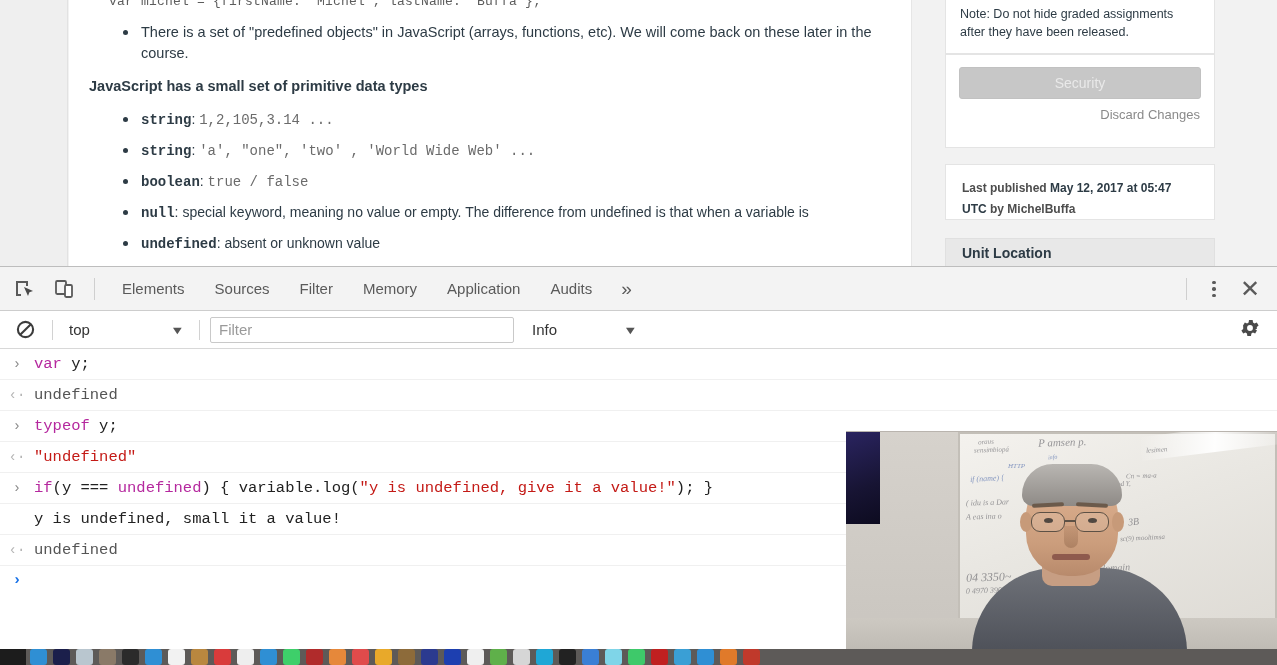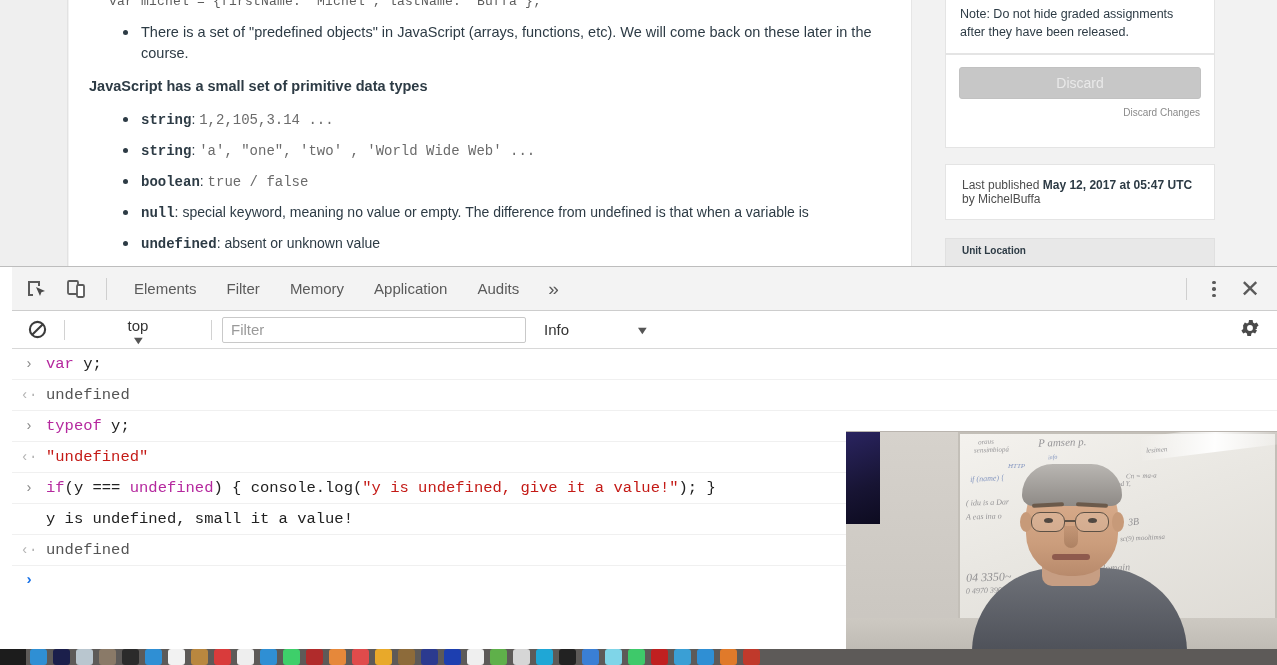--- a/index.html
+++ b/index.html
@@ -73,42 +73,41 @@
   #sb-publish { top: 54px; height: 94px; border-top: 1px solid #e4e4e4; }
   #publish-button {
     display: block; margin: 12px auto 0 auto;
     width: 242px; height: 32px;
     background: #c7c7c7; border: 1px solid #c1c1c1; border-radius: 3px;
     color: #e9e9e9; font-size: 14px; font-family: "Liberation Sans", sans-serif;
     cursor: default;
   }
   #discard-changes {
     display: block; text-align: right; margin: 8px 14px 0 0;
-    font-size: 10px; color: #8a8a8a; text-decoration: none; cursor: pointer;
+    font-size: 13px; color: #8a8a8a; text-decoration: none; cursor: pointer;
   }
   #sb-published { top: 164px; height: 56px; }
   #sb-published .pub-text {
-    padding: 13px 16px 0 16px; font-size: 12px; line-height: 14px; color: #4d4d4d;
+    padding: 13px 16px 0 16px; font-size: 12px; line-height: 21px; color: #4d4d4d; font-weight: bold;
   }
   #sb-published .pub-text b { color: #2d3b45; }
   #sb-unit {
     position: absolute; left: 32px; top: 238px; width: 270px; height: 28px;
     background: #e8e8e8; border: 1px solid #e0e0e0; border-bottom: none;
   }
   #sb-unit .unit-title {
-    padding: 6px 0 0 16px; font-size: 10px; font-weight: bold; color: #2d3b45;
+    padding: 6px 0 0 16px; font-size: 14px; font-weight: bold; color: #2d3b45;
   }
 
   
   #devtools {
     position: absolute; left: 0; top: 266px; width: 1277px; height: 383px;
     background: #ffffff;
     border-top: 1px solid #bdbdbd;
     font-family: "Liberation Sans", sans-serif;
-    padding-left: 12px;
   }
 
   
   #dt-tabbar {
     position: relative; height: 44px; width: 100%;
     background: #f3f3f3; border-bottom: 1px solid #cdcdcd;
     display: flex; align-items: center;
   }
   .dt-icon-btn {
     width: 40px; height: 38px; display: flex; align-items: center; justify-content: center;
@@ -152,21 +151,21 @@
     display: flex; align-items: center; padding-left: 8px;
   }
   #clear-console-icon {
     width: 34px; height: 34px; display: flex; align-items: center; justify-content: center;
     cursor: pointer;
   }
   .vbar { width: 1px; height: 20px; background: #d2d2d2; margin: 0 10px; }
   #context-select {
     display: flex; align-items: center; justify-content: space-between;
     width: 126px; height: 26px; padding: 0 6px 0 6px;
-    font-size: 15px; color: #333; cursor: pointer; flex-direction: column;
+    font-size: 15px; color: #333; cursor: pointer;
   }
   #context-select .caret, #level-select .caret {
     font-size: 11px; color: #555; transform: scaleX(1.35);
   }
   #console-filter-input {
     width: 304px; height: 26px; padding: 0 8px;
     border: 1px solid #c9c9c9; border-radius: 2px;
     font-size: 15px; font-family: "Liberation Sans", sans-serif;
     color: #333; background: #fff; outline: none;
   }
@@ -342,21 +341,21 @@
       </div>
     </div>
 
     <div id="page-sidebar">
 
       <div class="sb-card" id="sb-note">
         <div class="sb-note-text">Note: Do not hide graded assignments after they have been released.</div>
       </div>
 
       <div class="sb-card" id="sb-publish">
-        <button id="publish-button">Discard</button>
+        <button id="publish-button">Security</button>
         <a id="discard-changes">Discard Changes</a>
       </div>
 
       <div class="sb-card" id="sb-published">
         <div class="pub-text"><span>Last published </span><b>May 12, 2017 at 05:47 UTC</b><span> by MichelBuffa</span></div>
       </div>
 
       <div id="sb-unit">
         <div class="unit-title">Unit Location</div>
       </div>
@@ -378,20 +377,21 @@
           <svg width="22" height="22" viewBox="0 0 22 22">
             <rect x="3" y="3" width="10" height="13" rx="1.2" fill="none" stroke="#5a5a5a" stroke-width="1.8"></rect>
             <rect x="12" y="7" width="7" height="12" rx="1.2" fill="#ffffff" stroke="#5a5a5a" stroke-width="1.8"></rect>
           </svg>
         </div>
         <div id="dt-tab-divider"></div>
       </div>
 
       <div id="dt-tabs">
         <div class="dt-tab">Elements</div>
+        <div class="dt-tab">Sources</div>
         <div class="dt-tab">Filter</div>
         <div class="dt-tab">Memory</div>
         <div class="dt-tab">Application</div>
         <div class="dt-tab">Audits</div>
         <div class="dt-tab more">»</div>
       </div>
 
       <div id="dt-tabbar-right">
         <div id="dt-right-divider"></div>
         <div id="dt-kebab">
@@ -452,21 +452,21 @@
         <div class="c-text"><span class="tok-kw">typeof</span><span class="tok-plain"> y;</span></div>
       </div>
 
       <div class="c-row result">
         <div class="c-gutter output">‹·</div>
         <div class="c-text tok-str">"undefined"</div>
       </div>
 
       <div class="c-row">
         <div class="c-gutter input">›</div>
-        <div class="c-text"><span class="tok-kw">if</span><span class="tok-plain">(y === </span><span class="tok-kw">undefined</span><span class="tok-plain">) { console.log(</span><span class="tok-str">"y is undefined, give it a value!"</span><span class="tok-plain">); }</span></div>
+        <div class="c-text"><span class="tok-kw">if</span><span class="tok-plain">(y === </span><span class="tok-kw">undefined</span><span class="tok-plain">) { variable.log(</span><span class="tok-str">"y is undefined, give it a value!"</span><span class="tok-plain">); }</span></div>
       </div>
 
       <div class="c-row">
         <div class="c-gutter"></div>
         <div class="c-text logline">y is undefined, small it a value!</div>
       </div>
 
       <div class="c-row result">
         <div class="c-gutter output">‹·</div>
         <div class="c-text undef">undefined</div>

